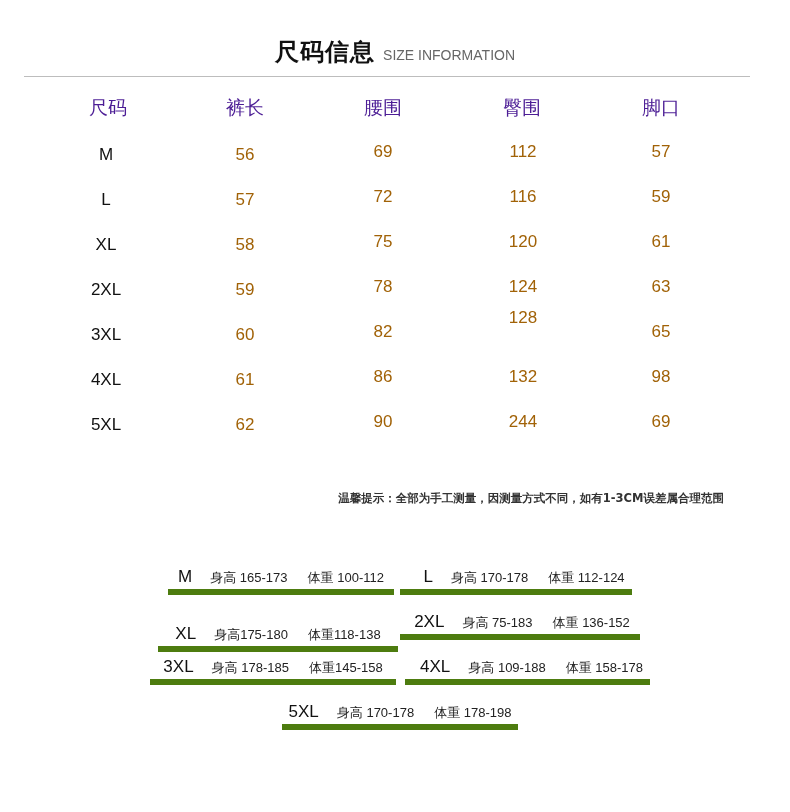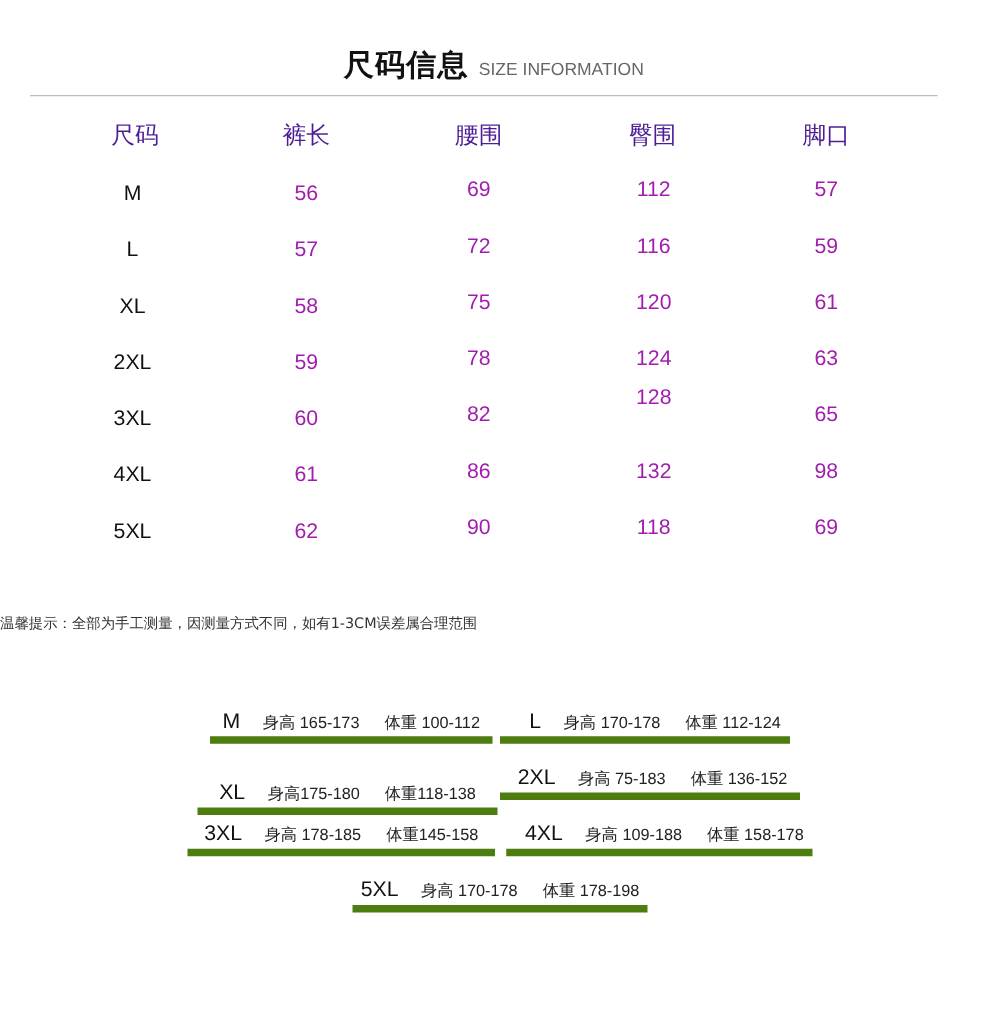--- a/index.html
+++ b/index.html
@@ -3,24 +3,24 @@
   <meta charset="utf-8">
   <style>
     html, body { margin: 0; padding: 0; background: #ffffff; }
     body { width: 790px; height: 812px; position: relative; overflow: hidden;
       font-family: "DejaVu Sans", "Liberation Sans", sans-serif; color: #222; }
     .title { position: absolute; top: 36px; left: 0; width: 790px; text-align: center; white-space: nowrap; }
     .title .cn { font-size: 24px; font-weight: bold; color: #111; letter-spacing: 1px; }
     .title .en { font-size: 14px; color: #666; margin-left: 3px; font-family: "Liberation Sans", sans-serif; }
     .divider { position: absolute; top: 76px; left: 24px; width: 726px; height: 1px; background: #bdbdbd; }
     .hdr { position: absolute; top: 95px; font-size: 19px; color: #4c1d95; transform: translateX(-50%); white-space: nowrap; }
-    .cell { position: absolute; font-size: 17px; color: #a21caf; transform: translateX(-50%); white-space: nowrap;
+    .cell { position: absolute; font-size: 17px; color: #a16207; transform: translateX(-50%); white-space: nowrap;
       font-family: "Liberation Sans", sans-serif; }
     .cell.size { font-weight: normal; color: #111; }
-    .note { position: absolute; top: 491px; left: 0; width: 724px; text-align: left; font-size: 11.5px; font-weight: normal; color: #333; white-space: nowrap; }
+    .note { position: absolute; top: 491px; left: 0; width: 724px; text-align: right; font-size: 11.5px; font-weight: bold; color: #333; white-space: nowrap; }
     .rec { position: absolute; white-space: nowrap; border-bottom: 6px solid #4d7c0f; height: 22px;
       font-family: "Liberation Sans", sans-serif; font-size: 13px; color: #222; text-align: center; }
     .rec .sz { font-size: 17px; display: inline-block; margin-right: 18px; color: #111; }
     .rec .lbl { font-family: "DejaVu Sans", sans-serif; font-size: 13px; }
     .rec .gap { display: inline-block; width: 20px; }
   </style>
 </head>
 <body>
 
 <div class="title">
@@ -75,21 +75,21 @@
     <span class="cell size" style="left:106px;top:370px">4XL</span>
     <span class="cell" style="left:245px;top:370px">61</span>
     <span class="cell" style="left:383px;top:367px">86</span>
     <span class="cell" style="left:523px;top:367px">132</span>
     <span class="cell" style="left:661px;top:367px">98</span>
   </div>
   <div>
     <span class="cell size" style="left:106px;top:415px">5XL</span>
     <span class="cell" style="left:245px;top:415px">62</span>
     <span class="cell" style="left:383px;top:412px">90</span>
-    <span class="cell" style="left:523px;top:412px">118</span>
+    <span class="cell" style="left:523px;top:412px">244</span>
     <span class="cell" style="left:661px;top:412px">69</span>
   </div>
 </div>
 
 <div class="note">温馨提示：全部为手工测量，因测量方式不同，如有1-3CM误差属合理范围</div>
 
 <div>
   <div class="rec" style="left:168px;top:567px;width:226px">
     <span class="sz">M</span><span class="lbl">身高</span> <span>165-173</span><span class="gap"></span><span class="lbl">体重</span> <span>100-112</span>
   </div>

